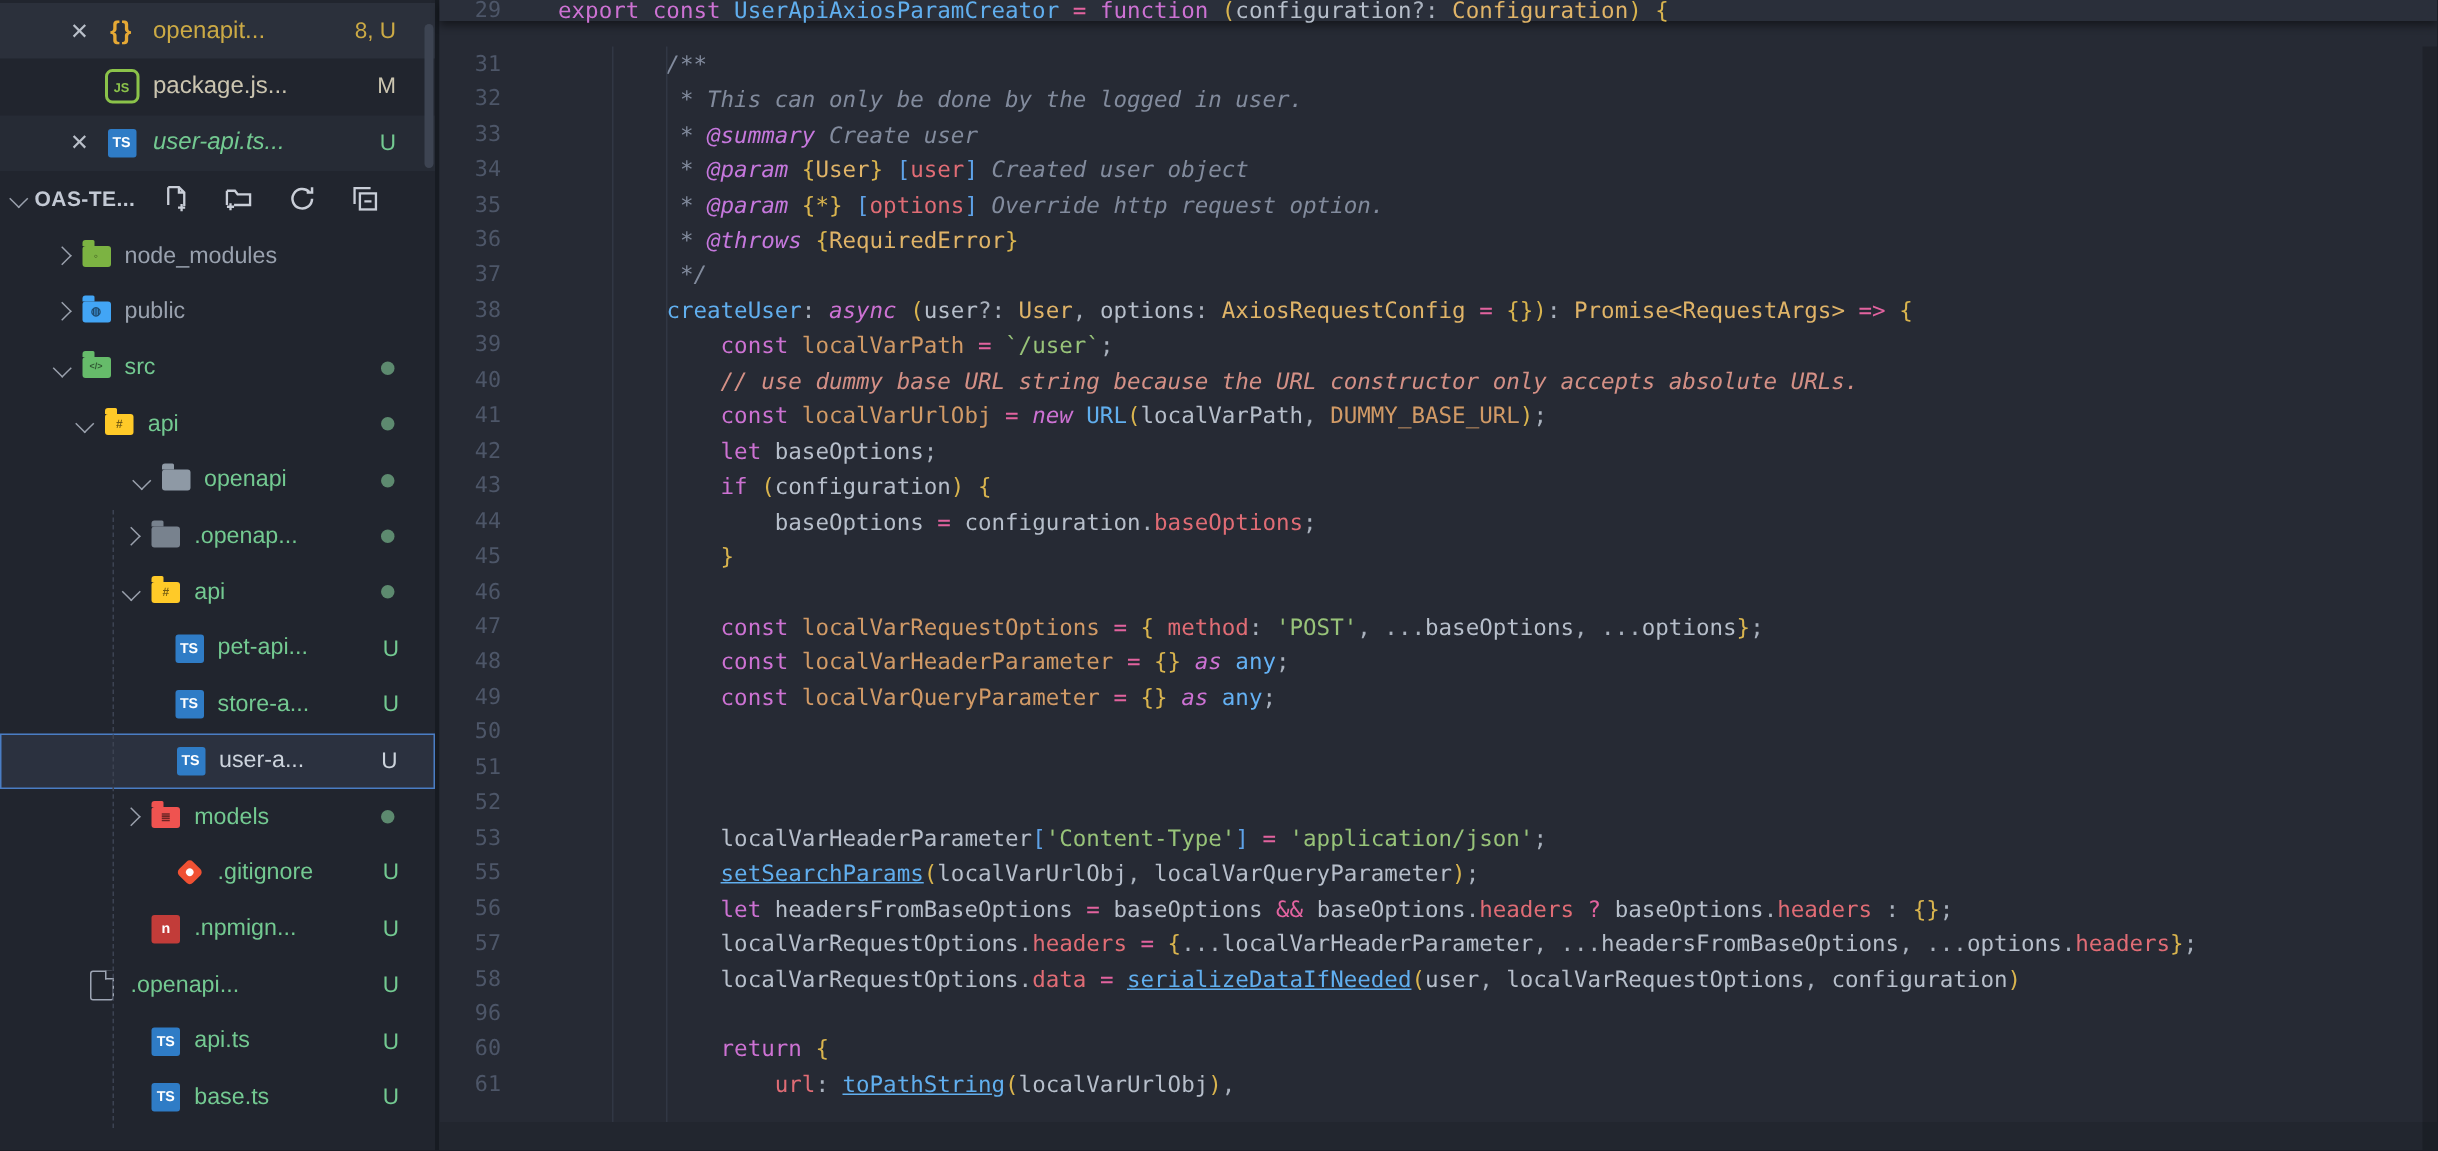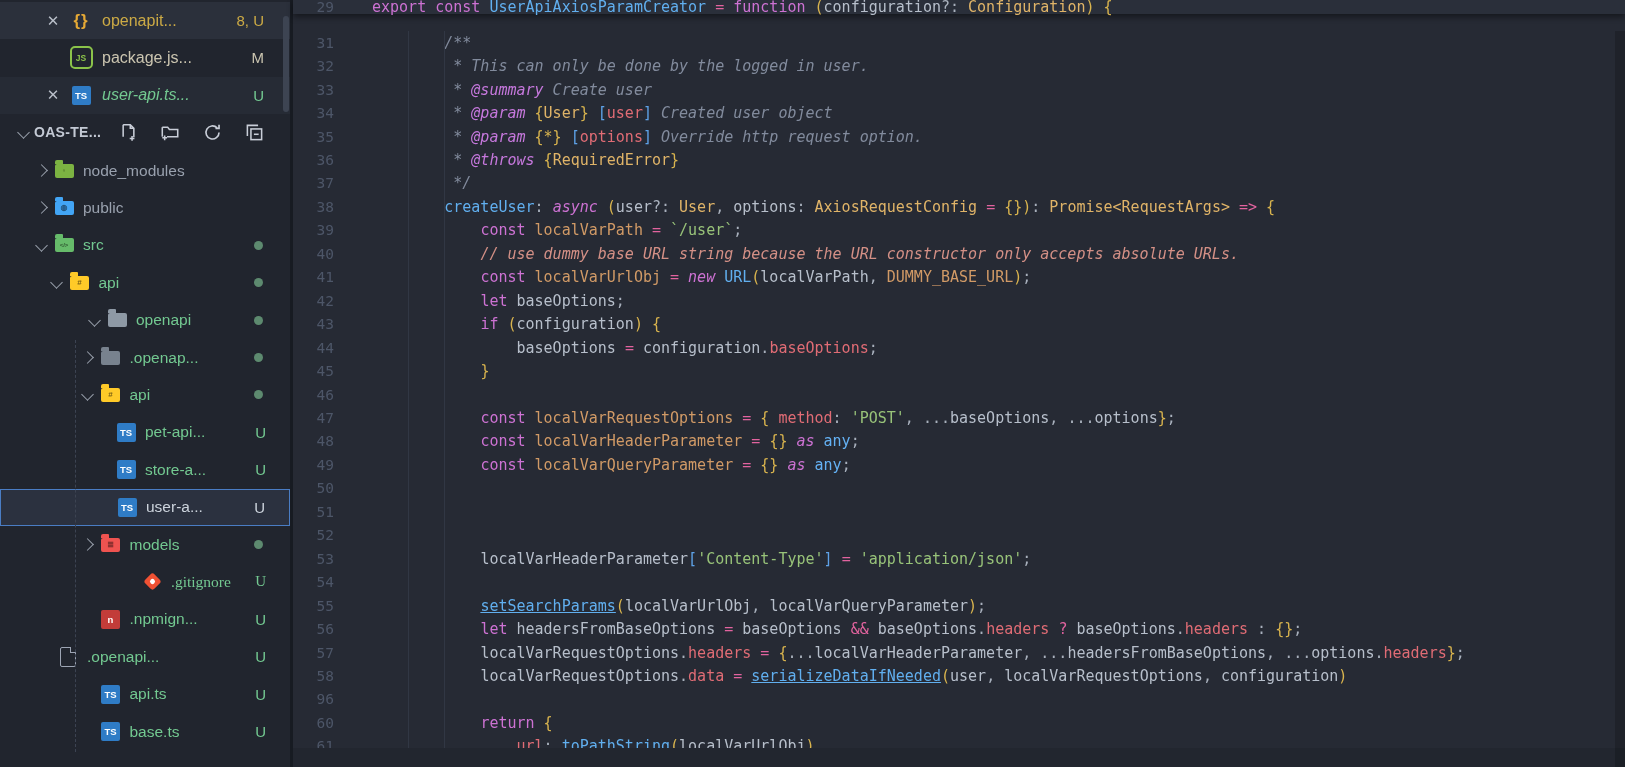--- a/index.html
+++ b/index.html
@@ -8,21 +8,21 @@
   
   #sidebar{position:absolute;left:0;top:0;width:290px;height:767px;background:#21252e;}
   #sidebar-border{position:absolute;left:290px;top:0;width:3px;height:767px;background:#171b22;}
   .sb-scroll{position:absolute;left:283px;top:16px;width:6px;height:96px;background:#3d4452;border-radius:3px;}
   .oe-row{position:absolute;left:0;width:290px;height:37px;display:flex;align-items:center;font-size:16px;}
   .oe-row .close{width:26px;margin-left:40px;color:#b9bfc9;font-size:15px;text-align:center;cursor:pointer;}
   .oe-row .close.empty{visibility:hidden;}
   .oe-row .ficon{width:30px;display:flex;justify-content:center;align-items:center;}
   .oe-row .lbl{flex:1;margin-left:6px;white-space:nowrap;overflow:hidden;}
   .oe-row .bdg{margin-right:26px;font-size:15px;}
-  .sec-head{position:absolute;left:0;top:113px;width:290px;height:38px;display:flex;align-items:center;margin-left:11px;}
+  .sec-head{position:absolute;left:0;top:113px;width:290px;height:38px;display:flex;align-items:center;}
   .sec-head .chev{margin-left:8px;}
   .sec-head .t{font-weight:bold;font-size:14px;color:#c3c9d4;letter-spacing:.3px;margin-left:6px;}
   .sec-actions{display:flex;gap:16px;margin-left:14px;}
   .sec-actions .act{width:26px;height:26px;display:flex;align-items:center;justify-content:center;color:#c9ced8;cursor:pointer;}
   
   .tree-row{position:absolute;left:0;width:290px;height:37px;display:flex;align-items:center;font-size:15.5px;box-sizing:border-box;}
   .tree-row.sel{background:#2b313f;border:1px solid #4a7dc4;}
   .tree-row .chevslot{width:22px;display:flex;justify-content:center;align-items:center;flex:none;}
   .tree-row .ticon{width:24px;display:flex;justify-content:center;align-items:center;flex:none;}
   .tree-row .lbl{margin-left:7px;white-space:nowrap;overflow:hidden;flex:1;}
@@ -237,21 +237,21 @@
         <div class="tree-row" style="top: 526px; padding-left: 76.5px;">
           <span class="chevslot">
             <span class="chev r"></span>
           </span>
           <span class="ticon">
             <span class="folder" style="background: rgb(239, 83, 80);">≣</span>
           </span>
           <span class="lbl c-un">models</span>
           <span class="dot"></span>
         </div>
-        <div class="tree-row" style="top: 563.4px; padding-left: 118px; font-family: Liberation Serif, serif;">
+        <div class="tree-row" style="top: 563.4px; padding-left: 92px;">
           <span class="chevslot"></span>
           <span class="ticon">
             <span class="git-d"></span>
           </span>
           <span class="lbl c-un">.gitignore</span>
           <span class="bdg c-un">U</span>
         </div>
         <div class="tree-row" style="top: 600.8px; padding-left: 76.5px;">
           <span class="chevslot"></span>
           <span class="ticon">
@@ -380,24 +380,20 @@
         </div>
         <div class="cl">
           <span class="ln">52</span>
           <span class="ct"></span>
         </div>
         <div class="cl">
           <span class="ln">53</span>
           <span class="ct"><span class="w">            </span><span class="v">localVarHeaderParameter</span><span class="bb">[</span><span class="s">'Content-Type'</span><span class="bb">]</span><span class="w"> </span><span class="o">=</span><span class="w"> </span><span class="s">'application/json'</span><span class="p">;</span></span>
         </div>
         <div class="cl">
-          <span class="ln">54</span>
-          <span class="ct"></span>
-        </div>
-        <div class="cl">
           <span class="ln">55</span>
           <span class="ct"><span class="w">            </span><span class="fnu">setSearchParams</span><span class="b">(</span><span class="v">localVarUrlObj</span><span class="p">,</span><span class="w"> </span><span class="v">localVarQueryParameter</span><span class="b">)</span><span class="p">;</span></span>
         </div>
         <div class="cl">
           <span class="ln">56</span>
           <span class="ct"><span class="w">            </span><span class="k">let</span><span class="w"> </span><span class="v">headersFromBaseOptions</span><span class="w"> </span><span class="o">=</span><span class="w"> </span><span class="v">baseOptions</span><span class="w"> </span><span class="o">&amp;&amp;</span><span class="w"> </span><span class="v">baseOptions</span><span class="p">.</span><span class="pr">headers</span><span class="w"> </span><span class="o">?</span><span class="w"> </span><span class="v">baseOptions</span><span class="p">.</span><span class="pr">headers</span><span class="w"> </span><span class="p">:</span><span class="w"> </span><span class="b">{}</span><span class="p">;</span></span>
         </div>
         <div class="cl">
           <span class="ln">57</span>
           <span class="ct"><span class="w">            </span><span class="v">localVarRequestOptions</span><span class="p">.</span><span class="pr">headers</span><span class="w"> </span><span class="o">=</span><span class="w"> </span><span class="b">{</span><span class="p">...</span><span class="v">localVarHeaderParameter</span><span class="p">,</span><span class="w"> </span><span class="p">...</span><span class="v">headersFromBaseOptions</span><span class="p">,</span><span class="w"> </span><span class="p">...</span><span class="v">options</span><span class="p">.</span><span class="pr">headers</span><span class="b">}</span><span class="p">;</span></span>

